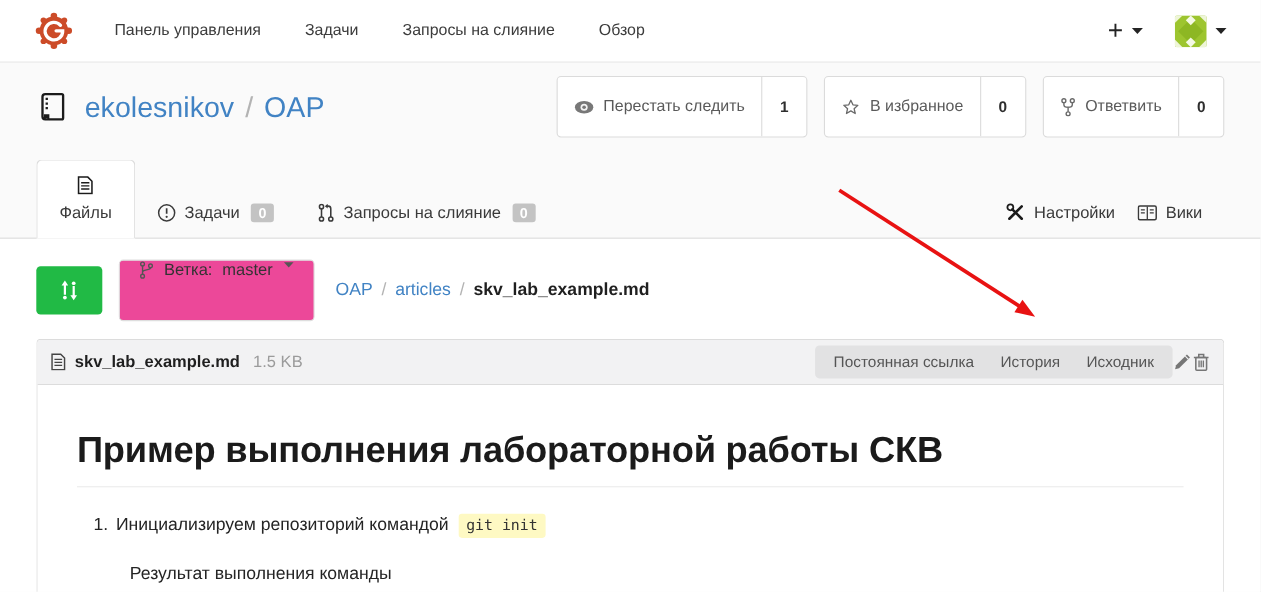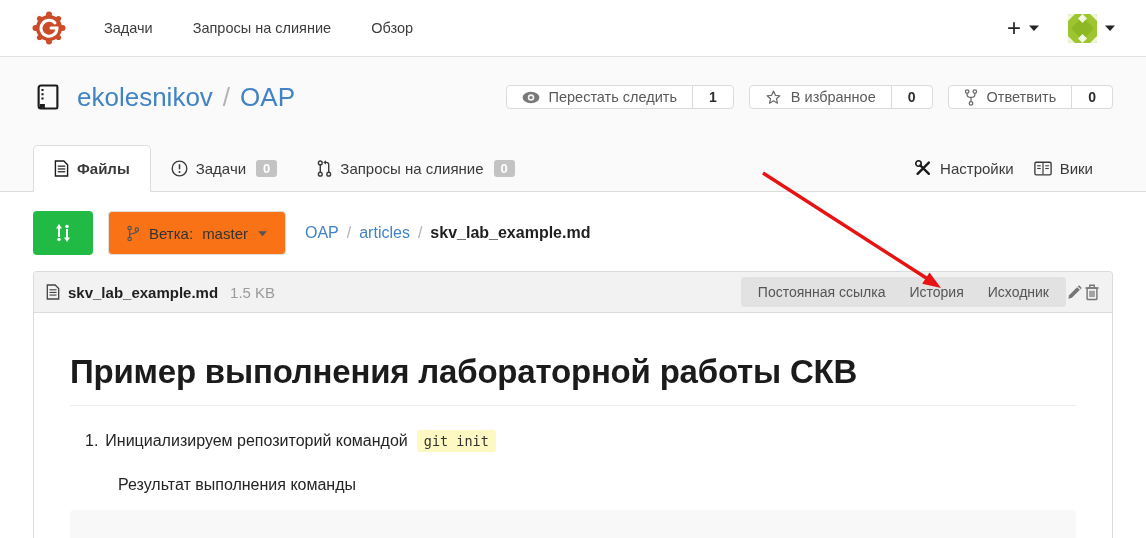--- a/index.html
+++ b/index.html
@@ -17,43 +17,43 @@
   .avatar { width: 29px; height: 29px; margin-left: 28px; border-radius: 2px; }
 
   
   .repo-header { background: #fafafa; border-bottom: 1px solid #dcdcdc; padding: 18px 33px 0; }
   .repo-title-row { display: flex; align-items: center; height: 44px; }
   .repo-title { display: flex; align-items: center; font-size: 26px; }
   .repo-title .book { margin-right: 14px; }
   .repo-link { color: #4183c4; text-decoration: none; cursor: pointer; }
   .repo-sep { color: #b3b3b3; margin: 0 10px; }
   .repo-actions { margin-left: auto; display: flex; gap: 15px; }
-  .action-group { display: flex; align-items: stretch; height: 24px; background: #fff;
+  .action-group { display: flex; align-items: stretch; height: 56px; background: #fff;
     border: 1px solid #dbdbdb; border-radius: 4px; overflow: hidden; font-size: 14.5px; color: #5a5a5a; }
   .action-label { display: flex; align-items: center; gap: 9px; padding: 0 15px;
     border-right: 1px solid #dbdbdb; cursor: pointer; }
   .action-count { display: flex; align-items: center; padding: 0 16px; font-weight: 700;
     font-size: 14px; color: #2e2e2e; cursor: pointer; }
 
   .tabs-row { display: flex; align-items: flex-end; margin-top: 26px; }
   .tab { display: flex; align-items: center; gap: 8px; padding: 14px 20px;
     font-size: 15px; color: #3a3a3a; cursor: pointer; }
   .tab.active { background: #fff; border: 1px solid #dcdcdc; border-bottom: 1px solid #fff;
-    border-radius: 5px 5px 0 0; font-weight: 700; margin-bottom: -1px; position: relative; }
+    border-radius: 5px 5px 0 0; font-weight: 400; margin-bottom: -1px; position: relative; flex-direction: column; }
   .tab-badge { background: #c3c3c3; color: #fff; font-size: 13px; font-weight: 700;
     border-radius: 3px; padding: 1px 7px; margin-left: 2px; }
   .tab-settings { margin-left: auto; padding-right: 0; }
 
   
   .content { padding: 0 33px; position: relative; }
   .branch-row { display: flex; align-items: center; margin: 19px 0 16px; }
   .compare-btn { width: 60px; height: 44px; background: #21ba45; border: none; border-radius: 4px;
     display: flex; align-items: center; justify-content: center; cursor: pointer; }
-  .branch-btn { height: 44px; margin-left: 15px; padding: 0 17px; background: #f97316;
-    border: 1px solid #dedede; border-radius: 4px; display: flex; align-items: center; gap: 9px;
+  .branch-btn { height: 56px; margin-left: 15px; padding: 0 17px; background: #ec4899;
+    border: 1px solid #dedede; border-radius: 4px; display: flex; gap: 9px;
     font-size: 15px; color: #333; cursor: pointer; }
   .branch-btn b { font-weight: 400; }
   .breadcrumb { margin-left: 19px; font-size: 16px; display: flex; align-items: center; gap: 8px; }
   .crumb-link { color: #4183c4; text-decoration: none; cursor: pointer; }
   .crumb-sep { color: #b3b3b3; }
   .crumb-current { color: #1f1f1f; font-weight: 700; }
 
   .file-panel { border: 1px solid #dcdcdc; border-bottom: none; border-radius: 4px 4px 0 0;
     min-height: 266px; }
   .file-header { height: 41px; background: #f2f2f3; border-bottom: 1px solid #dcdcdc;
@@ -90,20 +90,21 @@
     <circle cx="19" cy="5.5" r="3" fill="#cc4b28"></circle>
       <circle cx="19" cy="32.5" r="3" fill="#cc4b28"></circle>
     <circle cx="5.5" cy="19" r="3" fill="#cc4b28"></circle>
       <circle cx="32.5" cy="19" r="3" fill="#cc4b28"></circle>
     <circle cx="9.5" cy="9.5" r="2.6" fill="#cc4b28"></circle>
       <circle cx="28.5" cy="9.5" r="2.6" fill="#cc4b28"></circle>
     <circle cx="9.5" cy="28.5" r="2.6" fill="#cc4b28"></circle>
       <circle cx="28.5" cy="28.5" r="2.6" fill="#cc4b28"></circle>
     <path d="M25 14 A8 8 0 1 0 27 19 L21 19" fill="none" stroke="#fff" stroke-width="3" stroke-linecap="round"></path>
   </svg>
+  <a class="nav-link">Панель управления</a>
   <a class="nav-link">Задачи</a>
   <a class="nav-link">Запросы на слияние</a>
   <a class="nav-link">Обзор</a>
   <div class="nav-right">
     <span class="plus-sign">+</span>
     <svg class="caret ic" width="12" height="8" viewBox="0 0 12 8">
       <polygon points="1,1.5 11,1.5 6,7" fill="#242424"></polygon>
       </svg>
     <svg class="avatar ic" viewBox="0 0 29 29">
       <rect width="29" height="29" fill="#9dc52f"></rect>

